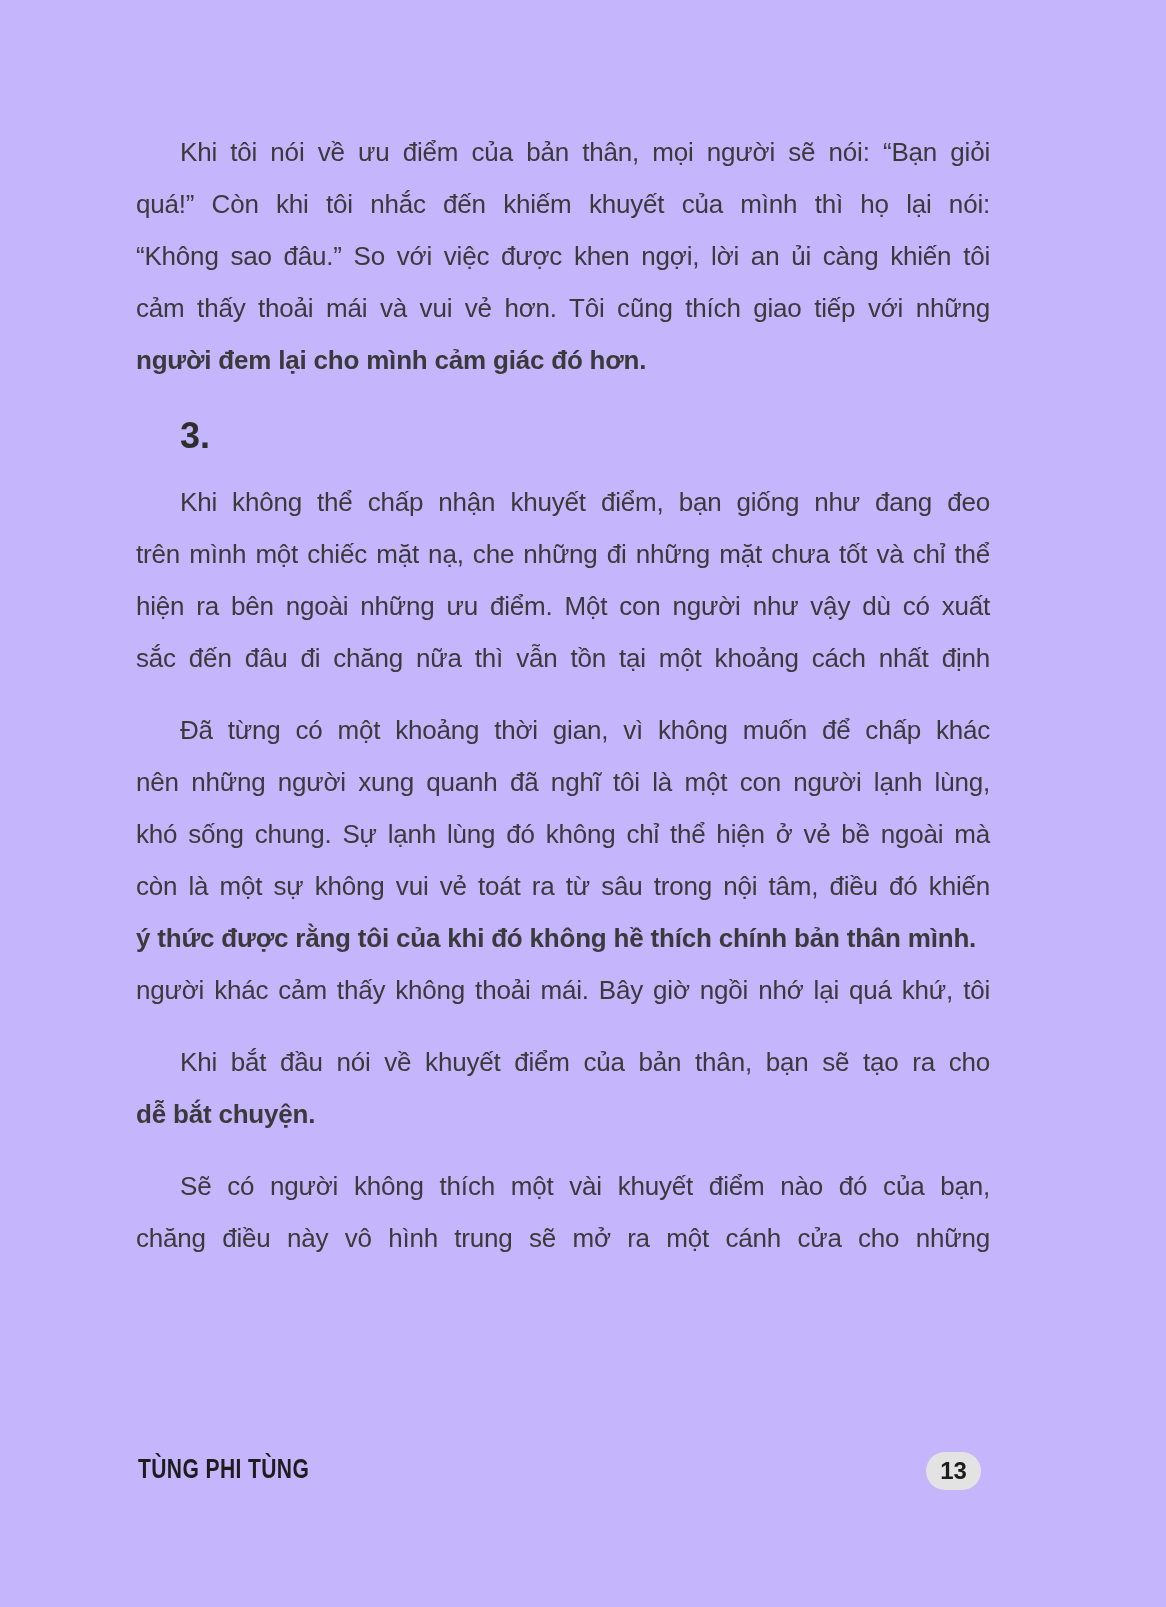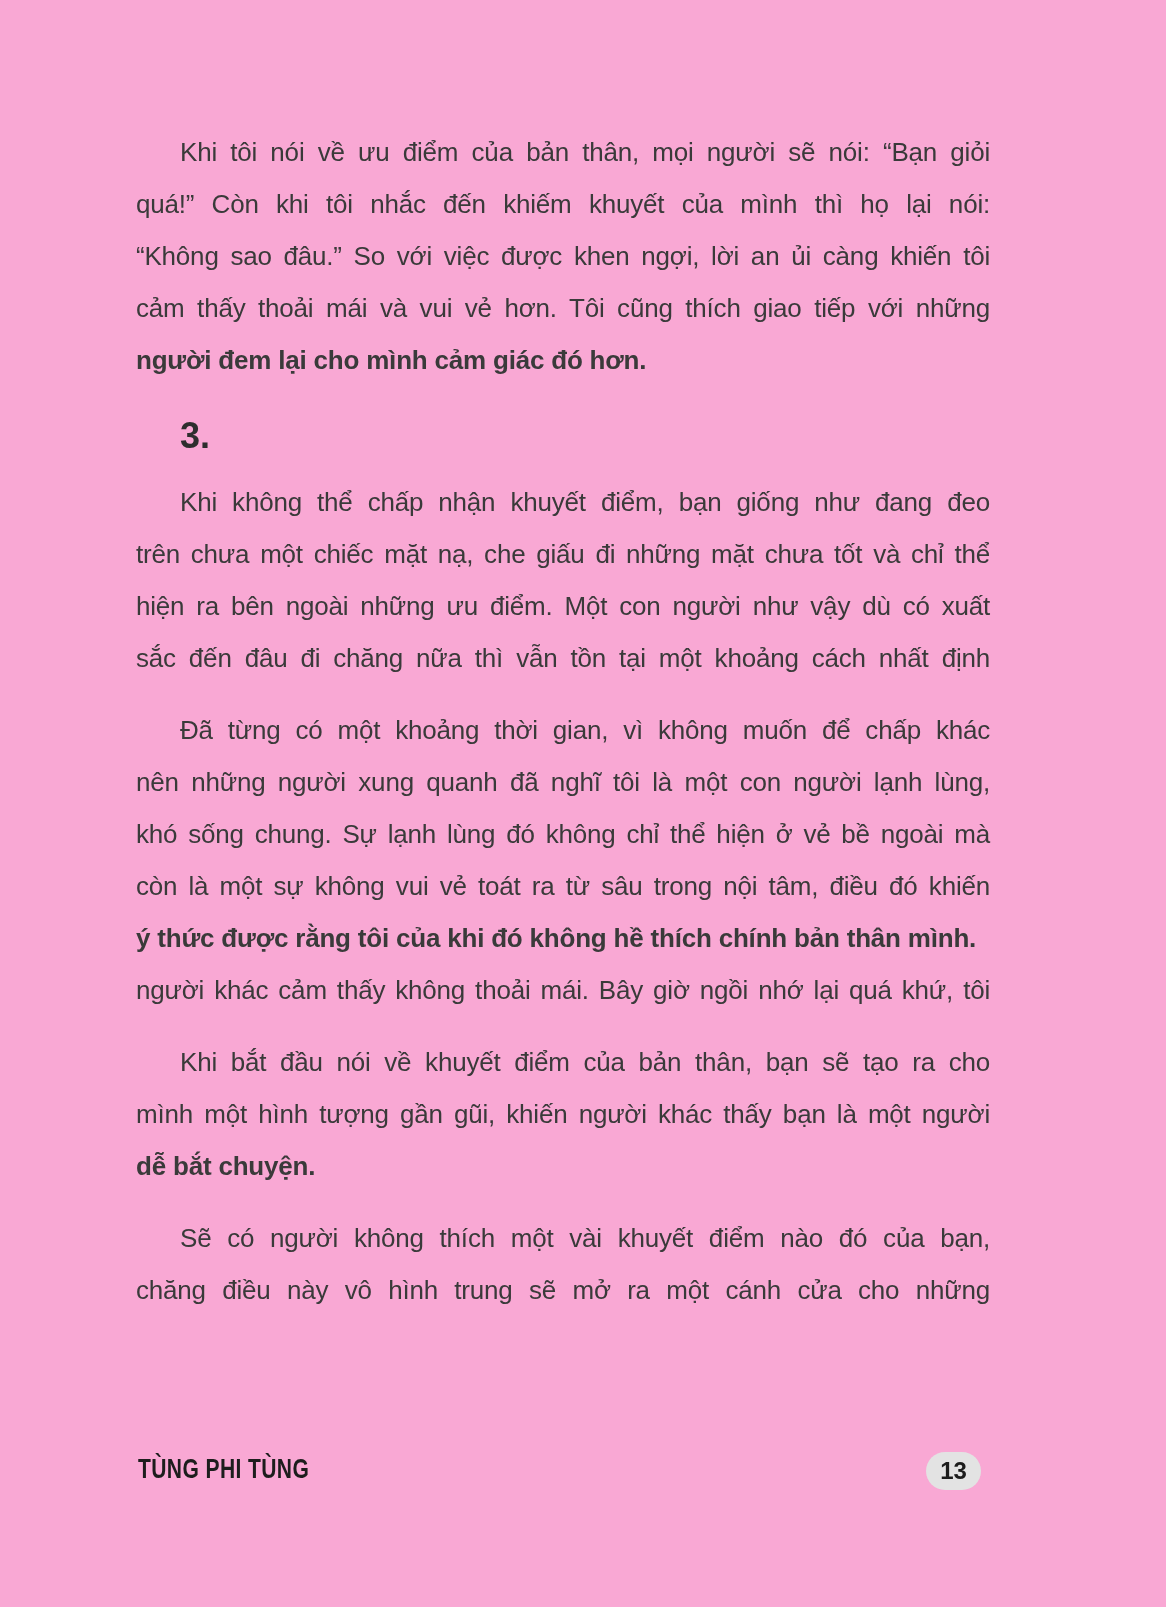--- a/index.html
+++ b/index.html
@@ -4,21 +4,21 @@
 <style>
   html, body {
     margin: 0;
     padding: 0;
     background: #ffffff;
   }
   .book-page {
     position: relative;
     width: 1166px;
     height: 1607px;
-    background: #f9a8d4;
+    background: #c4b5fd;
     overflow: hidden;
     font-family: "Liberation Sans", "DejaVu Sans", sans-serif;
   }
   .text-area {
     position: absolute;
     left: 136px;
     top: 126px;
     width: 854px;
     color: #3a3a3a;
   }
@@ -95,35 +95,34 @@
       <div class="para">
         <div class="line first">Khi tôi nói về ưu điểm của bản thân, mọi người sẽ nói: “Bạn giỏi</div>
         <div class="line">quá!” Còn khi tôi nhắc đến khiếm khuyết của mình thì họ lại nói:</div>
         <div class="line">“Không sao đâu.” So với việc được khen ngợi, lời an ủi càng khiến tôi</div>
         <div class="line">cảm thấy thoải mái và vui vẻ hơn. Tôi cũng thích giao tiếp với những</div>
         <div class="line last">người đem lại cho mình cảm giác đó hơn.</div>
       </div>
       <div class="heading">3.</div>
       <div class="para">
         <div class="line first">Khi không thể chấp nhận khuyết điểm, bạn giống như đang đeo</div>
-        <div class="line">trên chưa một chiếc mặt nạ, che giấu đi những mặt chưa tốt và chỉ thể</div>
+        <div class="line">trên mình một chiếc mặt nạ, che những đi những mặt chưa tốt và chỉ thể</div>
         <div class="line">hiện ra bên ngoài những ưu điểm. Một con người như vậy dù có xuất</div>
         <div class="line">sắc đến đâu đi chăng nữa thì vẫn tồn tại một khoảng cách nhất định</div>
       </div>
       <div class="para">
         <div class="line first">Đã từng có một khoảng thời gian, vì không muốn để chấp khác</div>
         <div class="line">nên những người xung quanh đã nghĩ tôi là một con người lạnh lùng,</div>
         <div class="line">khó sống chung. Sự lạnh lùng đó không chỉ thể hiện ở vẻ bề ngoài mà</div>
         <div class="line">còn là một sự không vui vẻ toát ra từ sâu trong nội tâm, điều đó khiến</div>
         <div class="line last">ý thức được rằng tôi của khi đó không hề thích chính bản thân mình.</div>
         <div class="line">người khác cảm thấy không thoải mái. Bây giờ ngồi nhớ lại quá khứ, tôi</div>
       </div>
       <div class="para">
         <div class="line first">Khi bắt đầu nói về khuyết điểm của bản thân, bạn sẽ tạo ra cho</div>
-        <div class="line">mình một hình tượng gần gũi, khiến người khác thấy bạn là một người</div>
         <div class="line last">dễ bắt chuyện.</div>
       </div>
       <div class="para">
         <div class="line first">Sẽ có người không thích một vài khuyết điểm nào đó của bạn,</div>
         <div class="line">chăng điều này vô hình trung sẽ mở ra một cánh cửa cho những</div>
       </div>
     </div>
 
   <div class="footer">
     <div class="author">TÙNG PHI TÙNG</div>

